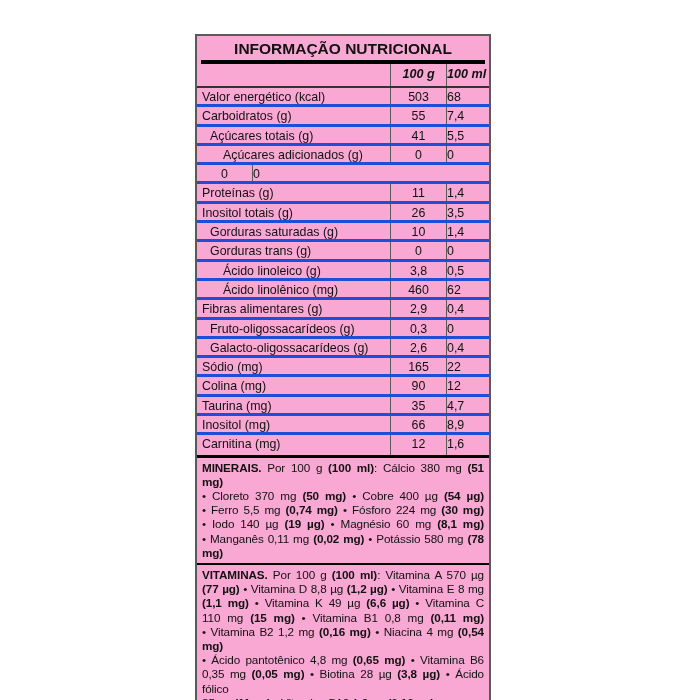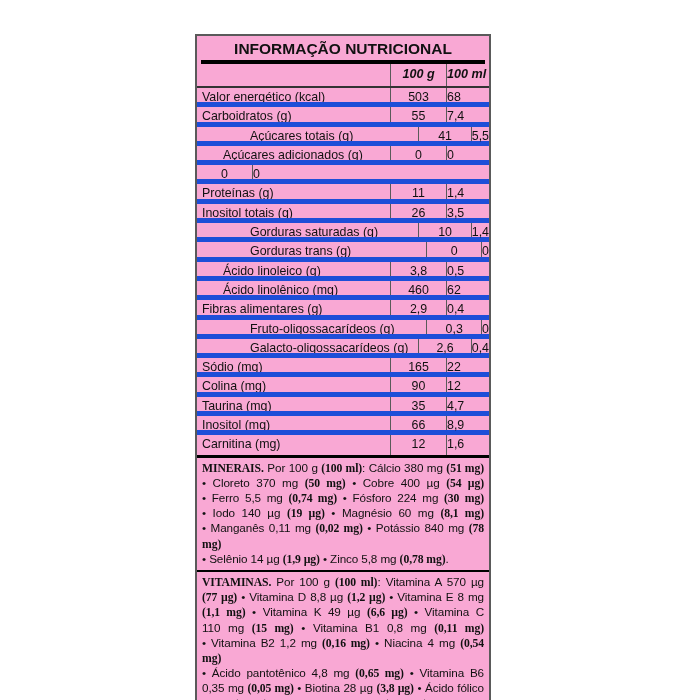--- a/index.html
+++ b/index.html
@@ -6,35 +6,35 @@
   .page{position:relative;width:700px;height:700px;background:#ffffff;overflow:hidden;
         font-family:"Liberation Sans",sans-serif;color:#111;}
   .nutri-box{position:absolute;left:195px;top:34px;width:296px;box-sizing:border-box;
         border:2px solid #5a5a5a;background:#f9a8d4;}
   .title{height:24px;line-height:26px;text-align:center;font-weight:bold;font-size:15.5px;
         white-space:nowrap;overflow:hidden;}
   .thick-rule{height:4px;background:#000;margin:0 4px;}
   .mid-rule{height:3px;background:#000;margin:0;}
   .divider{height:2px;background:#000;margin:0;}
   .grid-header{display:flex;height:24px;box-sizing:border-box;border-bottom:2px solid #333;font-style:italic;}
-  .row{display:flex;height:19.3px;box-sizing:border-box;border-bottom:5px solid #1d4ed8;}
+  .row{display:flex;height:19.3px;box-sizing:border-box;border-bottom:3px solid #1d4ed8;}
   #rows .row:last-child{border-bottom:none;}
   .cell{box-sizing:border-box;}
   .label-cell{width:194px;border-right:1px solid #5a5a5a;font-size:12.4px;line-height:18.5px;
         white-space:nowrap;overflow:hidden;}
   .val-cell{width:56px;border-right:1px solid #5a5a5a;text-align:center;font-size:12.4px;line-height:18.5px;}
   .val-cell2{flex:1;font-size:12.4px;line-height:18.5px;}
   .hdr{font-weight:bold;line-height:21px;font-size:12.6px;}
   .ind0{padding-left:5px;}
-  .ind1{padding-left:13px;margin-left:40px;}
+  .ind1{padding-left:13px;}
   .ind2{padding-left:26px;}
   .para{padding:3px 5px 3px 5px;font-size:11.7px;line-height:14.2px;letter-spacing:-0.1px;}
   .para .jl{text-align:justify;text-align-last:justify;}
   .para .ll{text-align:left;}
-  .para b{font-weight:bold;font-family:Liberation Serif, serif;}
+  .para b{font-weight:bold;}
 </style>
 </head>
 <body>
 
 <div class="page">
   <div class="nutri-box">
     <div class="title">INFORMAÇÃO NUTRICIONAL</div>
     <div class="thick-rule"></div>
     <div class="grid-header">
       <div class="cell label-cell"></div>
@@ -136,22 +136,21 @@
           <div class="cell val-cell">12</div>
           <div class="cell val-cell2">1,6</div>
         </div>
       </div>
     <div class="mid-rule"></div>
     <div class="para" id="minerals">
         <div class="jl"><b>MINERAIS.</b><span> Por 100 g </span><b>(100 ml)</b><span>: Cálcio 380 mg </span><b>(51 mg)</b></div>
         <div class="jl"><span>• Cloreto 370 mg </span><b>(50 mg)</b><span> • Cobre 400 µg </span><b>(54 µg)</b></div>
         <div class="jl"><span>• Ferro 5,5 mg </span><b>(0,74 mg)</b><span> • Fósforo 224 mg </span><b>(30 mg)</b></div>
         <div class="jl"><span>• Iodo 140 µg </span><b>(19 µg)</b><span> • Magnésio 60 mg </span><b>(8,1 mg)</b></div>
-        <div class="jl"><span>• Manganês 0,11 mg </span><b>(0,02 mg)</b><span> • Potássio 840 mg </span><b>(78 mg)</b></div>
-        <div class="ll"><span>• Selênio 14 µg </span><b>(1,9 µg)</b><span> • Zinco 5,8 mg </span><b>(0,78 mg)</b><span>.</span></div>
+        <div class="jl"><span>• Manganês 0,11 mg </span><b>(0,02 mg)</b><span> • Potássio 580 mg </span><b>(78 mg)</b></div>
       </div>
     <div class="divider"></div>
     <div class="para" id="vitamins">
         <div class="jl"><b>VITAMINAS.</b><span> Por 100 g </span><b>(100 ml)</b><span>: Vitamina A 570 µg</span></div>
         <div class="jl"><b>(77 µg)</b><span> • Vitamina D 8,8 µg </span><b>(1,2 µg)</b><span> • Vitamina E 8 mg</span></div>
         <div class="jl"><b>(1,1 mg)</b><span> • Vitamina K 49 µg </span><b>(6,6 µg)</b><span> • Vitamina C</span></div>
         <div class="jl"><span>110 mg </span><b>(15 mg)</b><span> • Vitamina B1 0,8 mg </span><b>(0,11 mg)</b></div>
         <div class="jl"><span>• Vitamina B2 1,2 mg </span><b>(0,16 mg)</b><span> • Niacina 4 mg </span><b>(0,54 mg)</b></div>
         <div class="jl"><span>• Ácido pantotênico 4,8 mg </span><b>(0,65 mg)</b><span> • Vitamina B6</span></div>
         <div class="jl"><span>0,35 mg </span><b>(0,05 mg)</b><span> • Biotina 28 µg </span><b>(3,8 µg)</b><span> • Ácido fólico</span></div>

